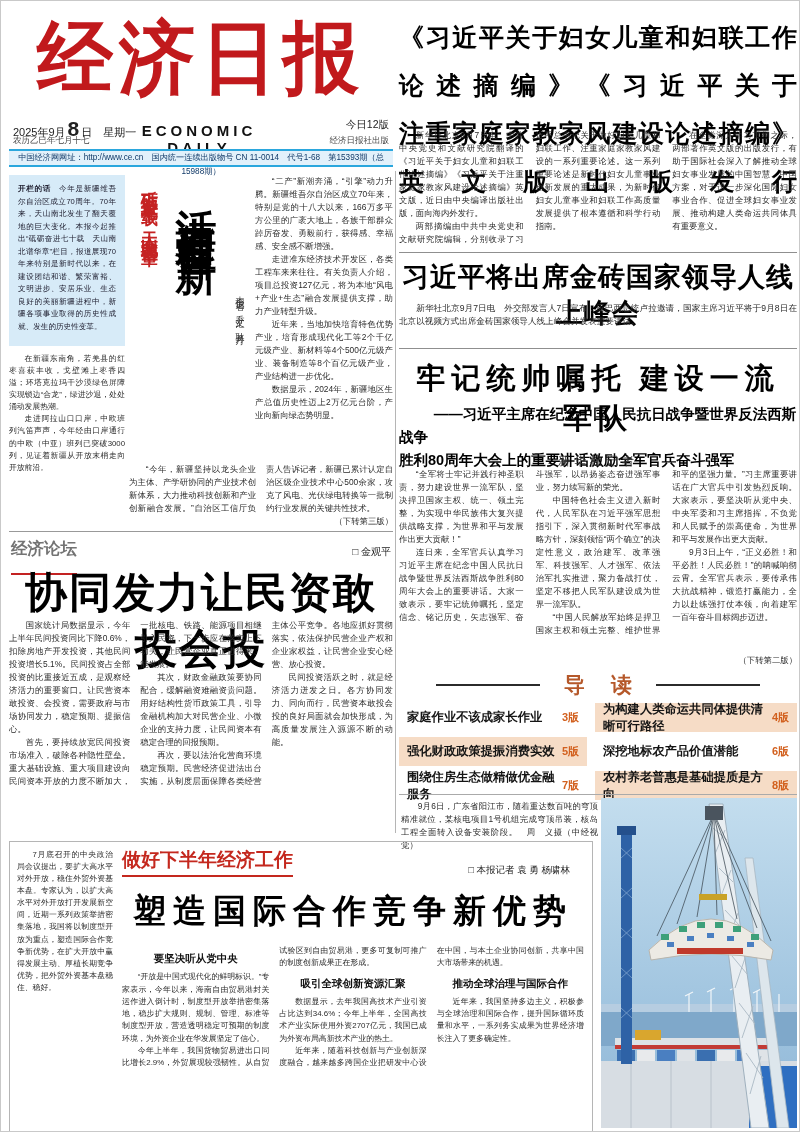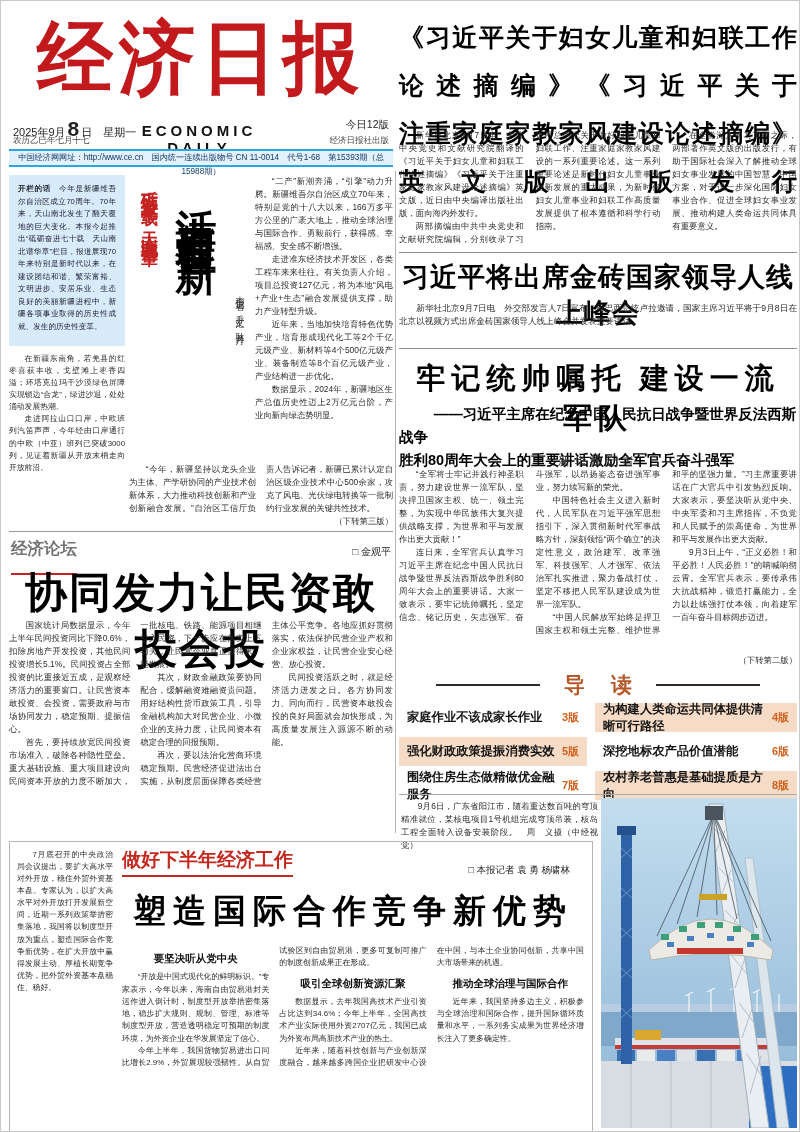--- a/index.html
+++ b/index.html
@@ -320,21 +320,21 @@
   <div class="xj-leftcol body-text">
     <p>在新疆东南角，若羌县的红枣喜获丰收，戈壁滩上枣香四溢；环塔克拉玛干沙漠绿色屏障实现锁边“合龙”，绿进沙退，处处涌动发展热潮。</p>
     <p>走进阿拉山口口岸，中欧班列汽笛声声，今年经由口岸通行的中欧（中亚）班列已突破3000列，见证着新疆从开放末梢走向开放前沿。</p>
   </div>
   <div class="xj-banner">砥砺奋进七十载　天山南北谱华章</div>
   <div class="xj-headline">
     <span>活力新疆日日新</span>
   </div>
   <div class="xj-byline">本报记者　乔文汇　耿丹丹</div>
   <div class="xj-rightcol body-text">
-    <p>“二产”新潮奔涌，“引擎”动力升腾。新疆维吾尔自治区成立70年来，特别是党的十八大以来，166万多平方公里的广袤大地上，推动全球治理与国际合作、勇毅前行，获得感、幸福感、安全感不断增强。</p>
+    <p>“二产”新潮奔涌，“引擎”动力升腾。新疆维吾尔自治区成立70年来，特别是党的十八大以来，166万多平方公里的广袤大地上，各族干部群众踔厉奋发、勇毅前行，获得感、幸福感、安全感不断增强。</p>
     <p>走进准东经济技术开发区，各类工程车来来往往。有关负责人介绍，项目总投资127亿元，将为本地“风电+产业+生态”融合发展提供支撑，助力产业转型升级。</p>
     <p>近年来，当地加快培育特色优势产业，培育形成现代化工等2个千亿元级产业、新材料等4个500亿元级产业、装备制造等8个百亿元级产业，产业结构进一步优化。</p>
     <p>数据显示，2024年，新疆地区生产总值历史性迈上2万亿元台阶，产业向新向绿态势明显。</p>
   </div>
   <div class="xj-bottom">
     <div class="xj-bottom-cols body-text">
       <p>“今年，新疆坚持以龙头企业为主体、产学研协同的产业技术创新体系，大力推动科技创新和产业创新融合发展。”自治区工信厅负责人告诉记者，新疆已累计认定自治区级企业技术中心500余家，攻克了风电、光伏绿电转换等一批制约行业发展的关键共性技术。</p>
     </div>
     <div class="jump">（下转第三版）</div>
   </div>

